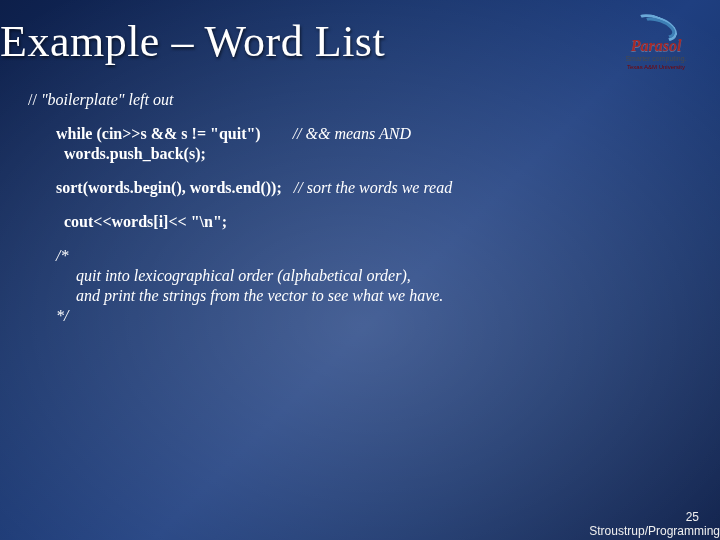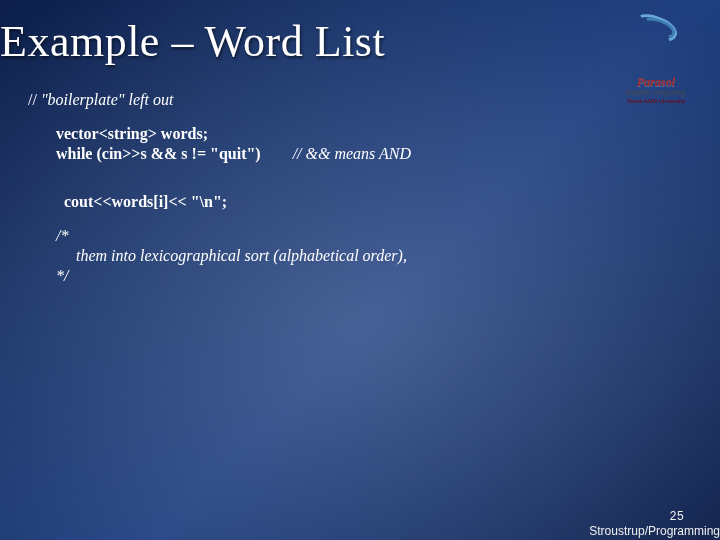--- a/index.html
+++ b/index.html
@@ -52,24 +52,23 @@
     border-left-color: transparent;
     border-radius: 50%;
     transform: rotate(20deg);
   }
   .logo .swoosh .a1 { left: 4px; top: 2px; width: 40px; height: 18px; }
   .logo .swoosh .a2 { left: 12px; top: 5px; width: 30px; height: 12px; border-color:#3e7fb5; border-bottom-color:transparent; border-left-color:transparent;}
   .logo .brand {
     font-family: Georgia, "Times New Roman", serif;
     font-style: italic;
     font-weight: bold;
-    font-size: 12px;
+    font-size: 16px;
     color: #a52a2a;
     text-shadow: 0 1px 0 rgba(255,255,255,0.25);
-    margin-top: 38px;
   }
   .logo .tag {
     font-family: Arial, sans-serif;
     font-size: 7px;
     color: #4a4a4a;
     margin-top: 1px;
     line-height: 1.1;
   }
   .logo .uni {
     font-family: Arial, sans-serif;
@@ -98,23 +97,22 @@
     font-size: 12px;
     color: #f0f0f0;
   }
   .footer .center {
     position: absolute;
     left: 8px; right: 0;
     text-align: right;
   }
   .footer .num {
     position: absolute;
-    right: 36px;
+    right: 21px;
     bottom: 0;
-    font-family: Liberation Mono, monospace;
   }
 </style>
 </head>
 <body>
 
 <div class="slide">
 
   <div class="title">Example – Word List</div>
 
   <div class="logo">
@@ -123,28 +121,30 @@
       <div class="arc a2"></div>
     </div>
     <div class="brand">Parasol</div>
     <div class="tag">Smarter computing.</div>
     <div class="uni">Texas A&amp;M University</div>
   </div>
 
   <div class="body">
     <div class="row"><span>// </span><span class="ital">"boilerplate" left out</span></div>
     <div class="blank"></div>
-    <div class="row bold" style="padding-left:28px">vector&lt;string&gt; words;</div>
     <div class="row" style="padding-left:28px"><span class="bold">while (cin&gt;&gt;s &amp;&amp; s != "quit")</span><span>        </span><span class="ital">// </span><span class="ital">&amp;&amp; means AND</span></div>
+    <div class="row bold" style="padding-left:28px">  words.push_back(s);</div>
     <div class="blank"></div>
+    <div class="row" style="padding-left:28px"><span class="bold">sort(words.begin(), words.end());</span><span>   </span><span class="ital">// </span><span class="ital">sort the words we read</span></div>
     <div class="blank"></div>
     <div class="row bold" style="padding-left:28px">  cout&lt;&lt;words[i]&lt;&lt; "\n";</div>
     <div class="blank"></div>
     <div class="row ital" style="padding-left:28px">/* </div>
-    <div class="row ital" style="padding-left:28px">     them into lexicographical sort (alphabetical order),</div>
+    <div class="row ital" style="padding-left:28px">     quit into lexicographical order (alphabetical order),</div>
+    <div class="row ital" style="padding-left:28px">     and print the strings from the vector to see what we have.</div>
     <div class="row ital" style="padding-left:28px">*/</div>
   </div>
 
   <div class="footer">
     <div class="center">Stroustrup/Programming</div>
     <div class="num">25</div>
   </div>
 
 </div>
 

